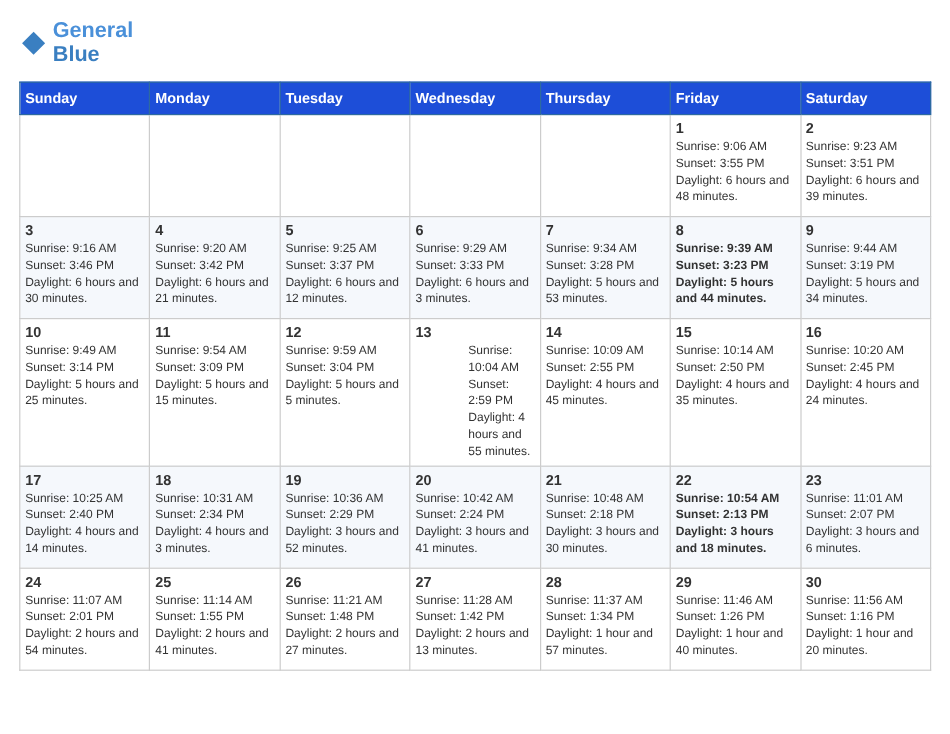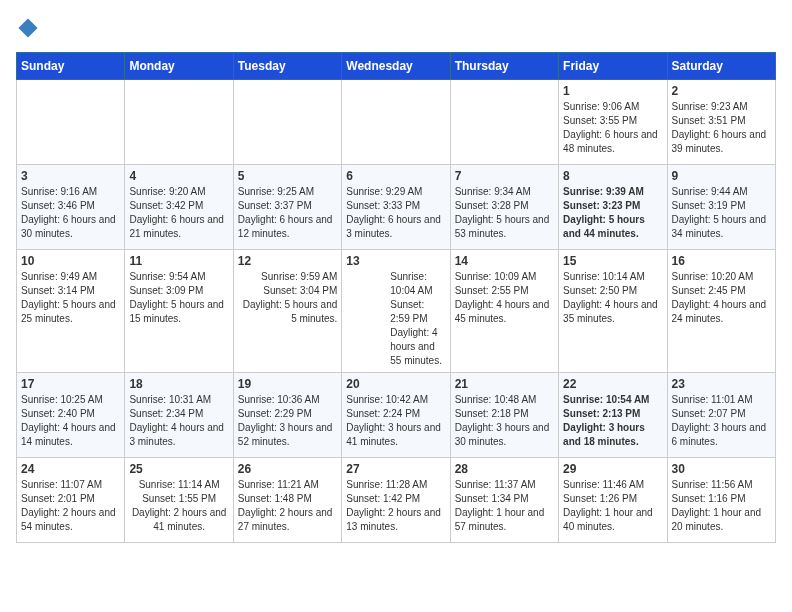--- a/index.html
+++ b/index.html
@@ -91,20 +91,24 @@
   </style>
 </head>
 <body>
 
 <div class="header">
   <div class="logo">
     <svg class="logo-icon" viewBox="0 0 40 40" xmlns="http://www.w3.org/2000/svg">
       <polygon points="20,4 36,20 20,36 4,20" fill="#3a7fc1"></polygon>
       <polygon points="20,4 36,20 28,12" fill="#5aafef"></polygon>
     </svg>
+    <div class="logo-text">
+      <div><span>General</span></div>
+      <div style="color:#3a7fc1">Blue</div>
+    </div>
   </div>
 </div>
 
 <table>
   <thead>
     <tr>
     <th>Sunday</th>
         <th>Monday</th>
         <th>Tuesday</th>
         <th>Wednesday</th>
@@ -185,21 +189,21 @@
 Daylight: 5 hours and 25 minutes.</div>
         </td>
         <td>
           <span class="day-number">11</span>
           <div class="day-info" style="white-space: pre-line;">Sunrise: 9:54 AM
 Sunset: 3:09 PM
 Daylight: 5 hours and 15 minutes.</div>
         </td>
         <td>
           <span class="day-number">12</span>
-          <div class="day-info" style="white-space: pre-line; text-align: right;">Sunrise: 9:59 AM
+          <div class="day-info" style="white-space: pre-line;">Sunrise: 9:59 AM
 Sunset: 3:04 PM
 Daylight: 5 hours and 5 minutes.</div>
         </td>
         <td>
           <span class="day-number">13</span>
           <div class="day-info" style="white-space: pre-line; margin-left: 44px;">Sunrise: 10:04 AM
 Sunset: 2:59 PM
 Daylight: 4 hours and 55 minutes.</div>
         </td>
         <td>
@@ -267,21 +271,21 @@
       </tr>
       <tr>
         <td>
           <span class="day-number">24</span>
           <div class="day-info" style="white-space: pre-line;">Sunrise: 11:07 AM
 Sunset: 2:01 PM
 Daylight: 2 hours and 54 minutes.</div>
         </td>
         <td>
           <span class="day-number">25</span>
-          <div class="day-info" style="white-space: pre-line; text-align: center;">Sunrise: 11:14 AM
+          <div class="day-info" style="white-space: pre-line;">Sunrise: 11:14 AM
 Sunset: 1:55 PM
 Daylight: 2 hours and 41 minutes.</div>
         </td>
         <td>
           <span class="day-number">26</span>
           <div class="day-info" style="white-space: pre-line;">Sunrise: 11:21 AM
 Sunset: 1:48 PM
 Daylight: 2 hours and 27 minutes.</div>
         </td>
         <td>

